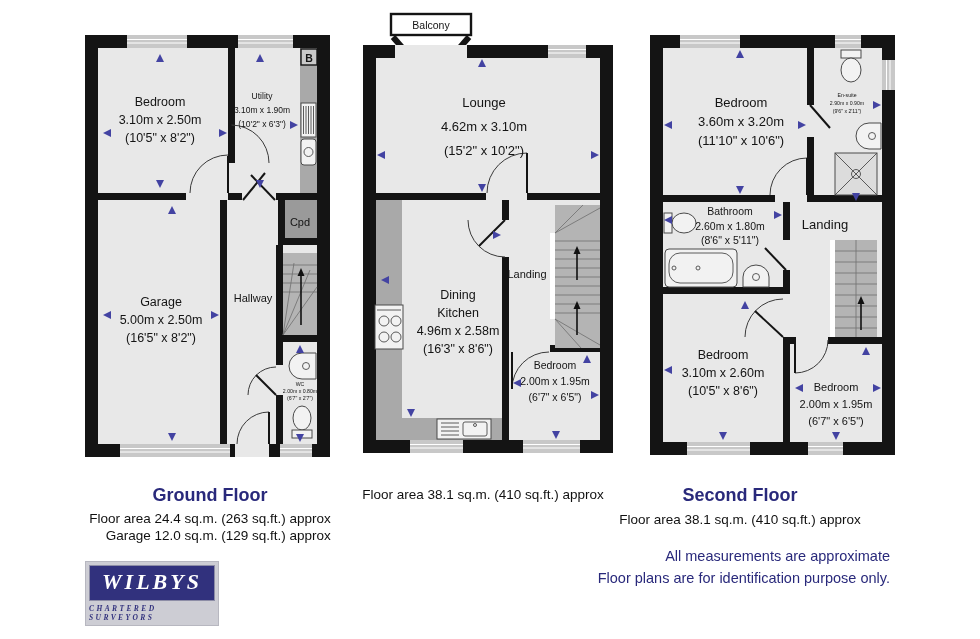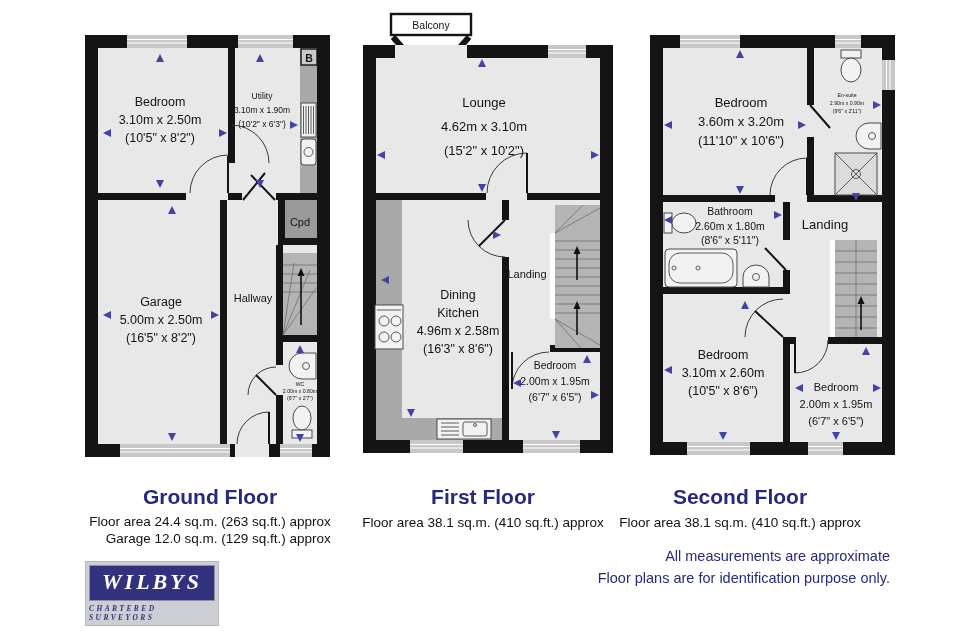--- a/index.html
+++ b/index.html
@@ -18,21 +18,21 @@
   .tread{stroke:#6e6e6e;stroke-width:0.8;}
   .fix{fill:#f2f2f2;stroke:#4a4a4a;stroke-width:1;}
   .fixd{fill:none;stroke:#4a4a4a;stroke-width:0.9;}
   .arrow{fill:var(--c-arrow,#4343a2);}
   .sarrow{stroke:#111;stroke-width:1.6;}
   .satip{fill:#111;}
   text{fill:#141414;text-anchor:middle;font-family:"Liberation Sans",sans-serif;}
   .t13{font-size:13px;} .t12{font-size:12.5px;} .t11{font-size:11px;} .t10{font-size:10.5px;}
   .t8{font-size:8.5px;} .t5{font-size:5.2px;}
   .floor-caption{position:absolute;top:485px;transform:translateX(-50%);text-align:center;white-space:nowrap;}
-  .floor-title{color:var(--c-navy,#29297b);font-weight:bold;font-size:21px;margin-bottom:4px;}
+  .floor-title{color:var(--c-navy,#29297b);font-weight:bold;font-size:18px;margin-bottom:4px;}
   .area-lines{display:inline-block;text-align:right;font-size:13.5px;color:#111;line-height:17px;}
   .notes{position:absolute;top:546px;right:90px;text-align:right;color:var(--c-navy,#29297b);
          font-size:14.5px;line-height:21.5px;white-space:nowrap;}
   .logo{position:absolute;left:85px;top:561px;width:126px;background:#cdcdd4;
         border:1px solid #b7b7c0;padding:3px;font-style:italic;}
   .logo-main{background:var(--c-logo,#31317d);color:#fff;font-family:"Liberation Serif",serif;
         font-weight:bold;font-size:22px;letter-spacing:3px;text-align:center;
         padding:3px 0 5px;border:1px solid #8d8da6;}
   .logo-sub{color:var(--c-logo,#31317d);font-family:"Liberation Serif",serif;font-size:7.5px;
         letter-spacing:2.4px;padding-top:3px;font-weight:bold;}
@@ -400,21 +400,20 @@
 </svg>
 
 <div class="floor-caption" style="left:210px">
   <div class="floor-title">Ground Floor</div>
   <div class="area-lines">
     <div>Floor area 24.4 sq.m. (263 sq.ft.) approx</div>
     <div>Garage 12.0 sq.m. (129 sq.ft.) approx</div>
   </div>
 </div>
 <div class="floor-caption" style="left:483px">
-  <div class="floor-title">First Floor</div>
   <div class="area-lines">
     <div>Floor area 38.1 sq.m. (410 sq.ft.) approx</div>
   </div>
 </div>
 <div class="floor-caption" style="left:740px">
   <div class="floor-title">Second Floor</div>
   <div class="area-lines">
     <div>Floor area 38.1 sq.m. (410 sq.ft.) approx</div>
   </div>
 </div>

